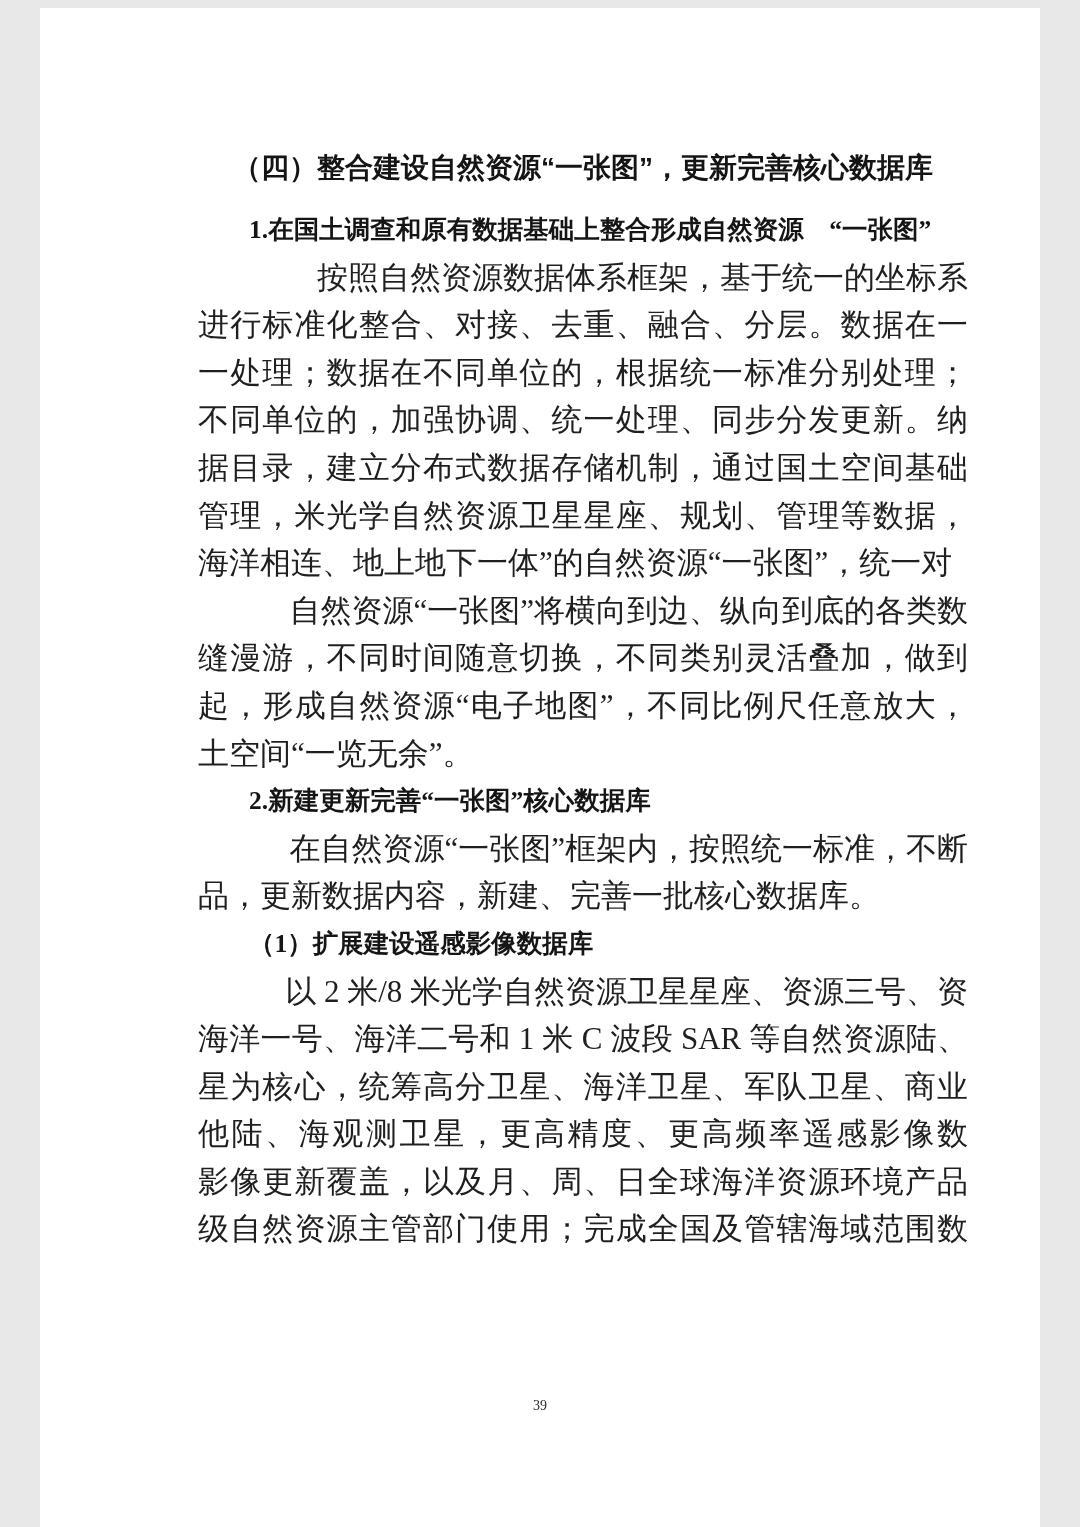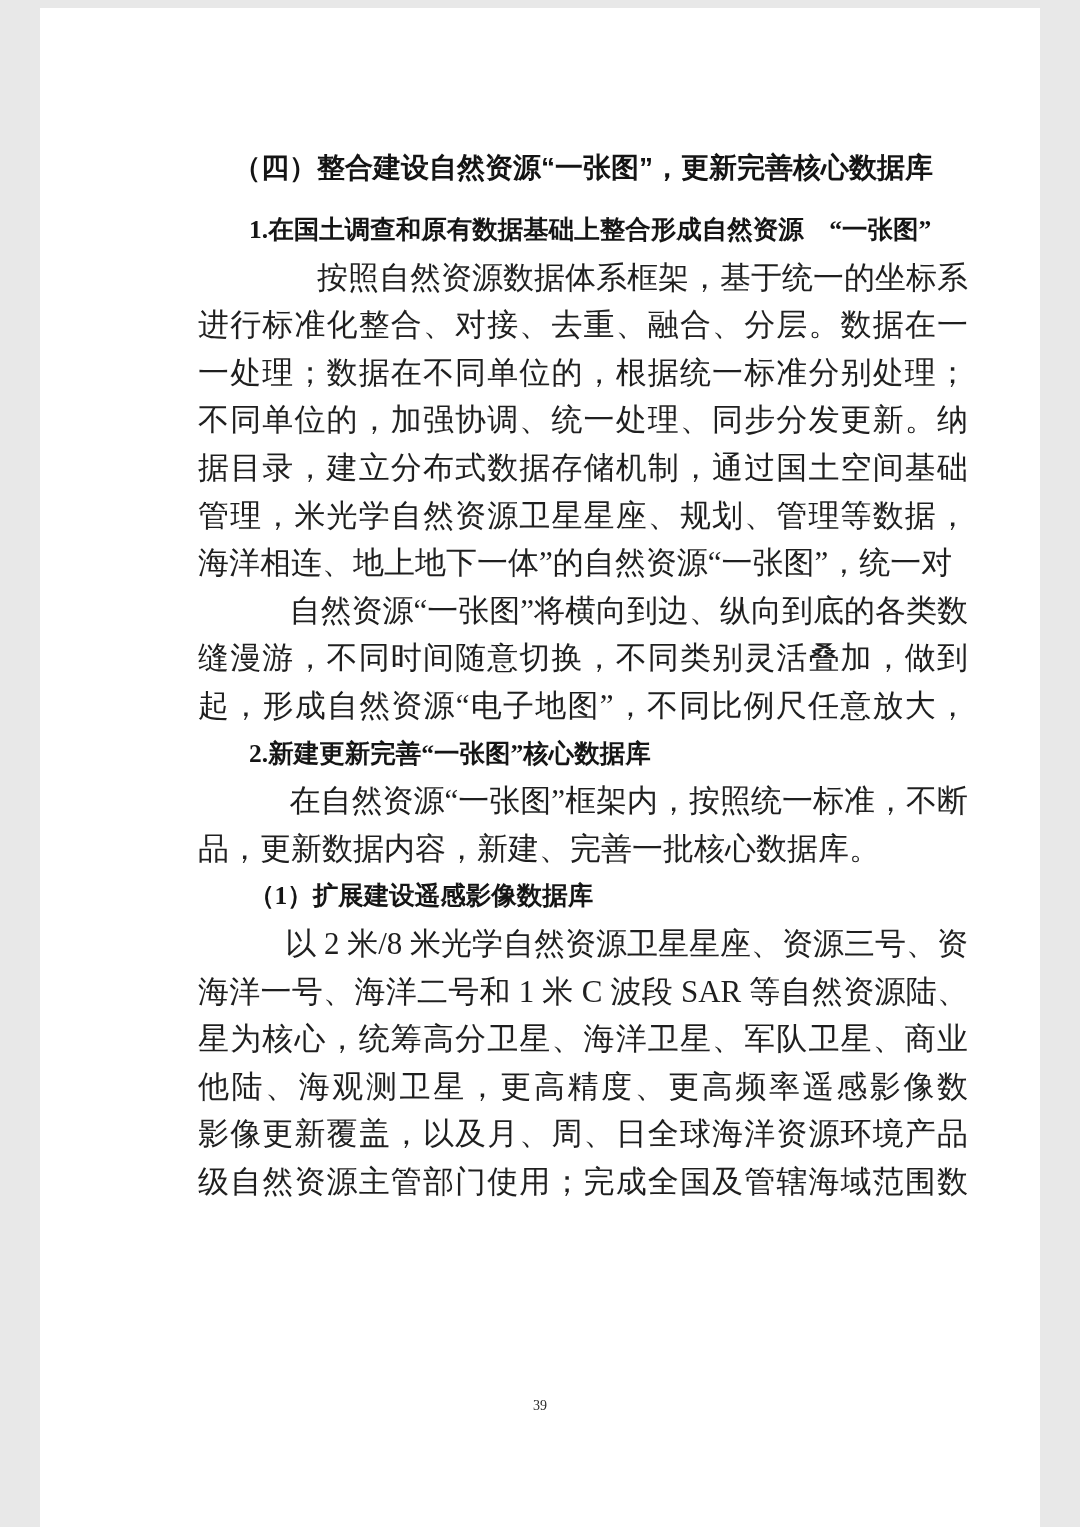--- a/index.html
+++ b/index.html
@@ -65,20 +65,21 @@
     <div class="line indent">按照自然资源数据体系框架，基于统一的坐标系统，依据统一的</div>
     <div class="line">进行标准化整合、对接、去重、融合、分层。数据在一个单位的，统</div>
     <div class="line">一处理；数据在不同单位的，根据统一标准分别处理；同一类数据在</div>
     <div class="line">不同单位的，加强协调、统一处理、同步分发更新。纳入自然资源数</div>
     <div class="line">据目录，建立分布式数据存储机制，通过国土空间基础信息平台统一</div>
     <div class="line">管理，米光学自然资源卫星星座、规划、管理等数据，形成“陆地</div>
     <div class="line end">海洋相连、地上地下一体”的自然资源“一张图”，统一对外服务。</div>
     <div class="line indent">自然资源“一张图”将横向到边、纵向到底的各类数据汇聚到一</div>
     <div class="line">缝漫游，不同时间随意切换，不同类别灵活叠加，做到自然资源和国</div>
     <div class="line">起，形成自然资源“电子地图”，不同比例尺任意放大，不同区域无</div>
+    <div class="line end">土空间“一览无余”。</div>
     <div class="line h2 indent end">2.新建更新完善“一张图”核心数据库</div>
     <div class="line indent">在自然资源“一张图”框架内，按照统一标准，不断丰富数据产</div>
     <div class="line end">品，更新数据内容，新建、完善一批核心数据库。</div>
     <div class="line h2 indent end">（1）扩展建设遥感影像数据库</div>
     <div class="line indent">以 2 米/8 米光学自然资源卫星星座、资源三号、资源一号 02C、</div>
     <div class="line">海洋一号、海洋二号和 1 米 C 波段 SAR 等自然资源陆、海观测资源卫</div>
     <div class="line">星为核心，统筹高分卫星、海洋卫星、军队卫星、商业遥感卫星等其</div>
     <div class="line">他陆、海观测卫星，更高精度、更高频率遥感影像数据，基本实现每</div>
     <div class="line">影像更新覆盖，以及月、周、日全球海洋资源环境产品制作，提供各</div>
     <div class="line">级自然资源主管部门使用；完成全国及管辖海域范围数据的汇集，逐</div>

